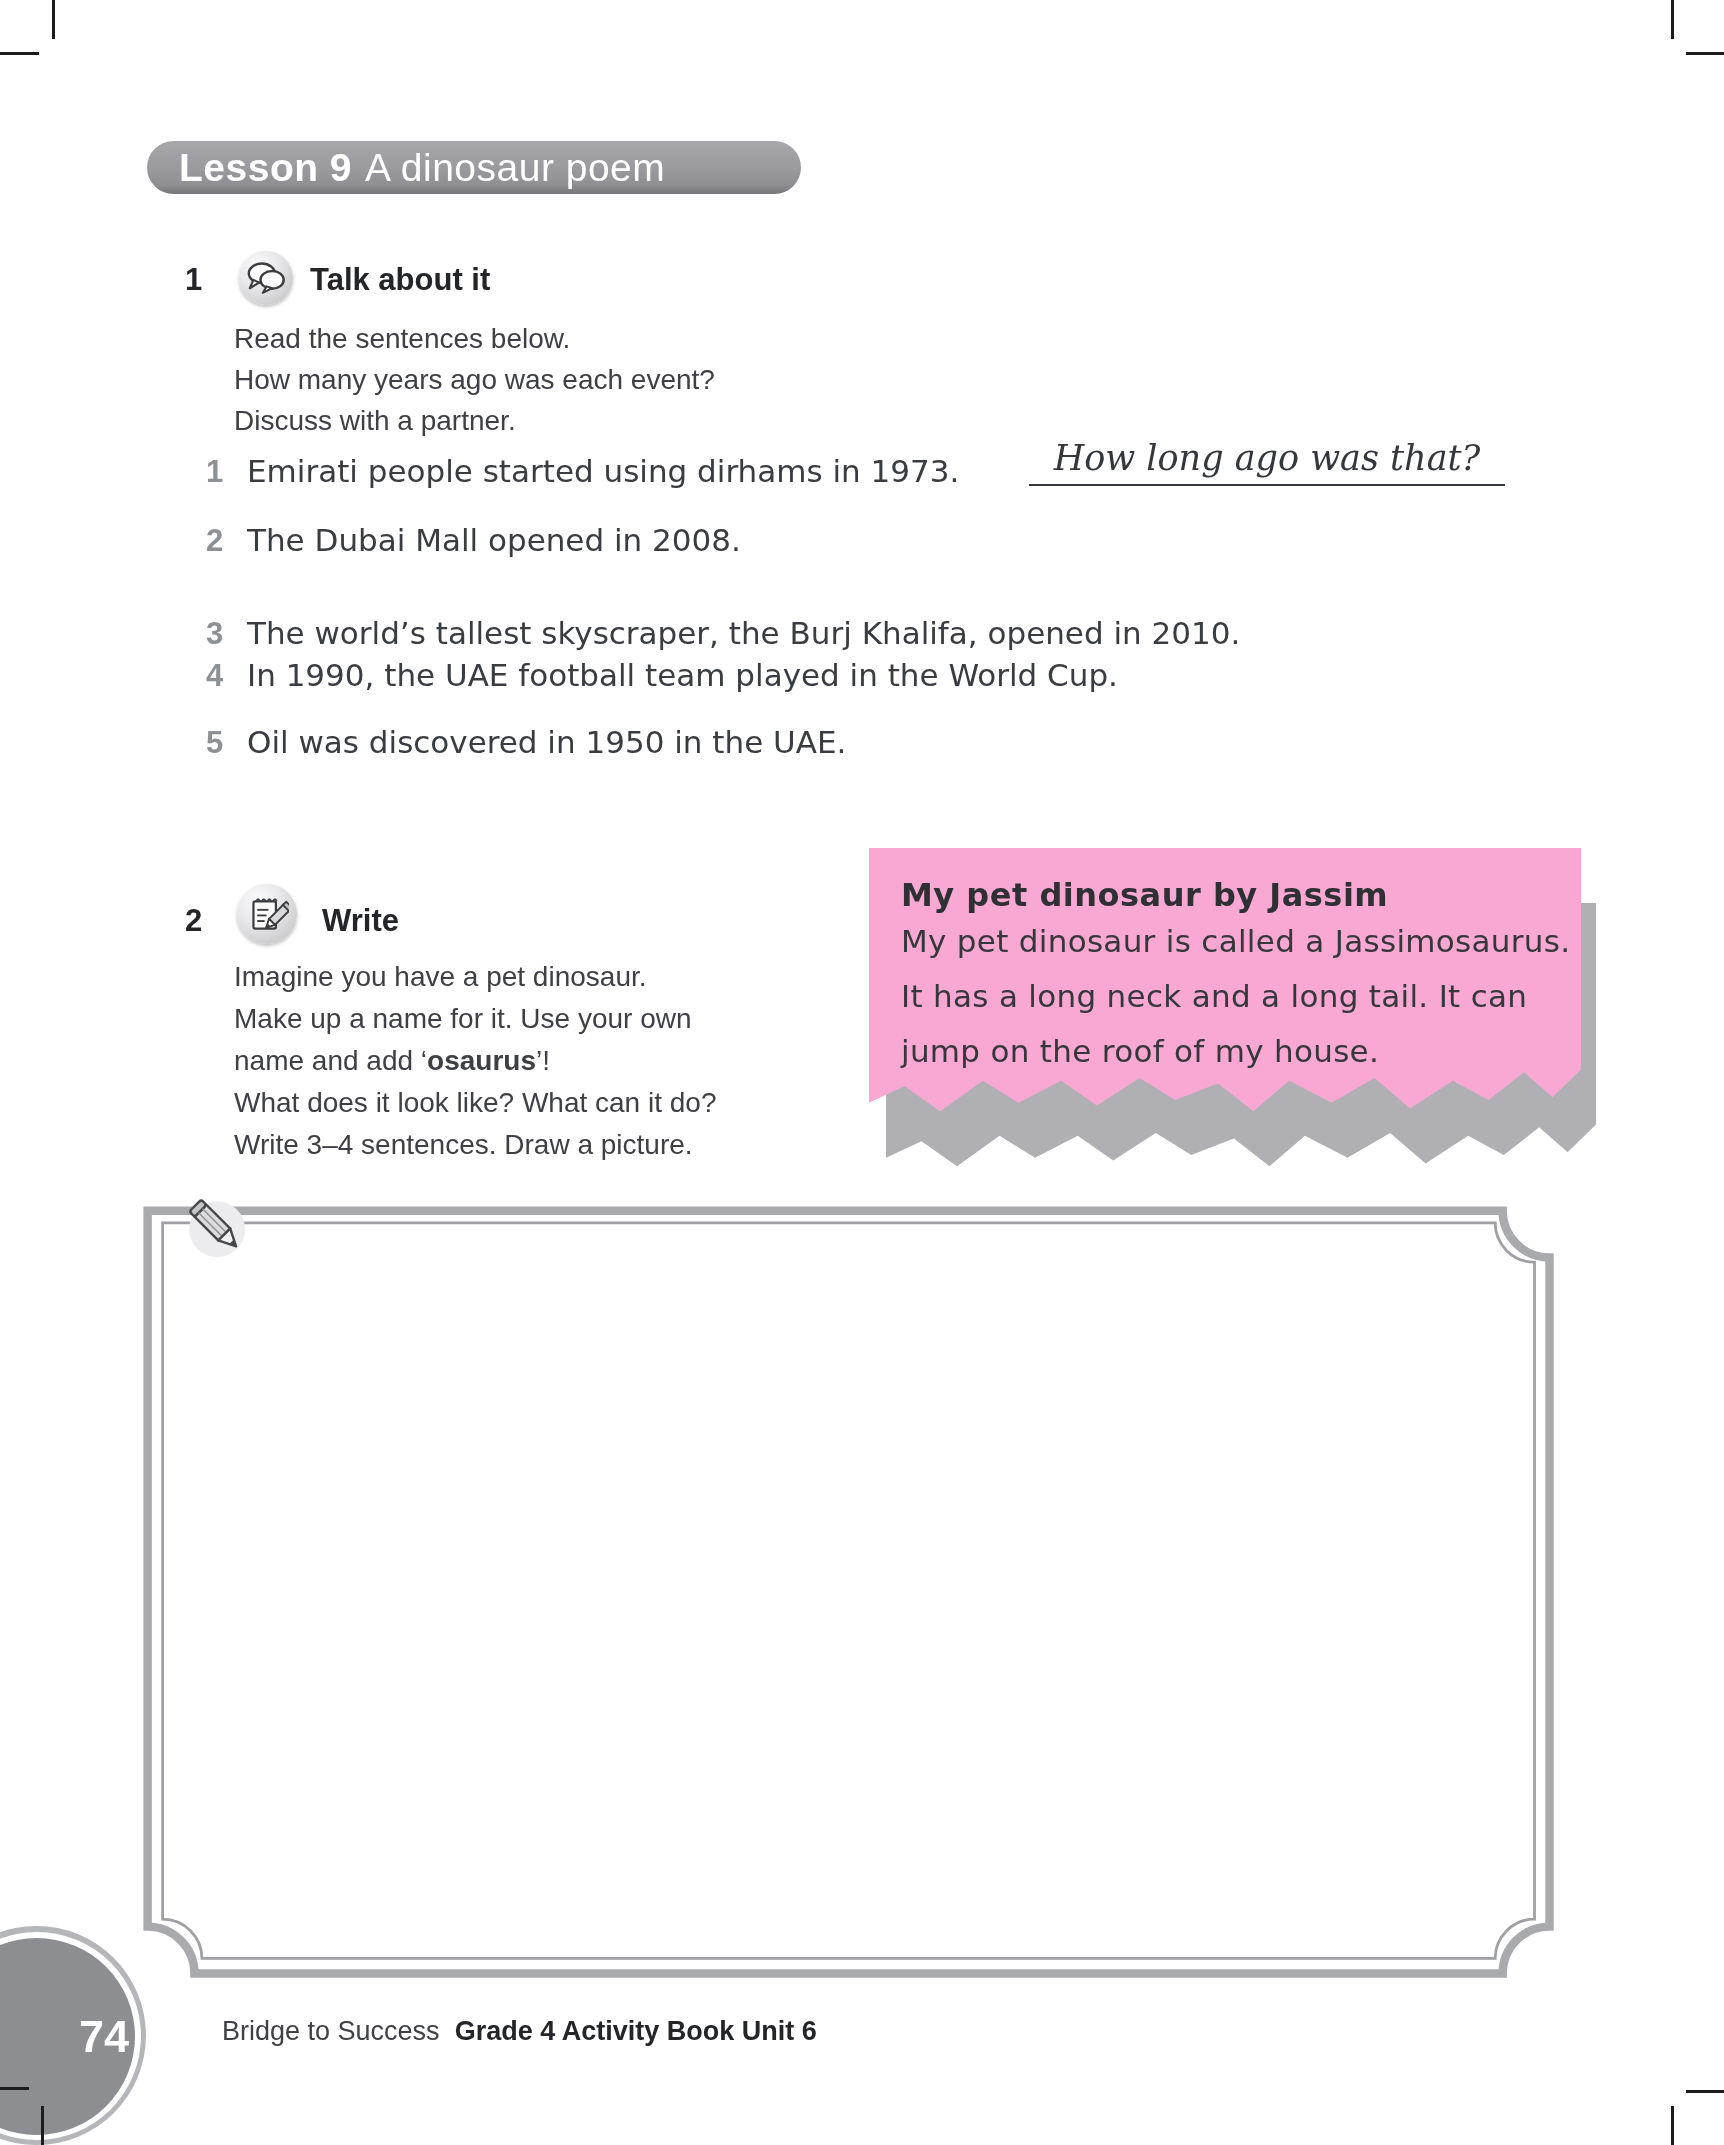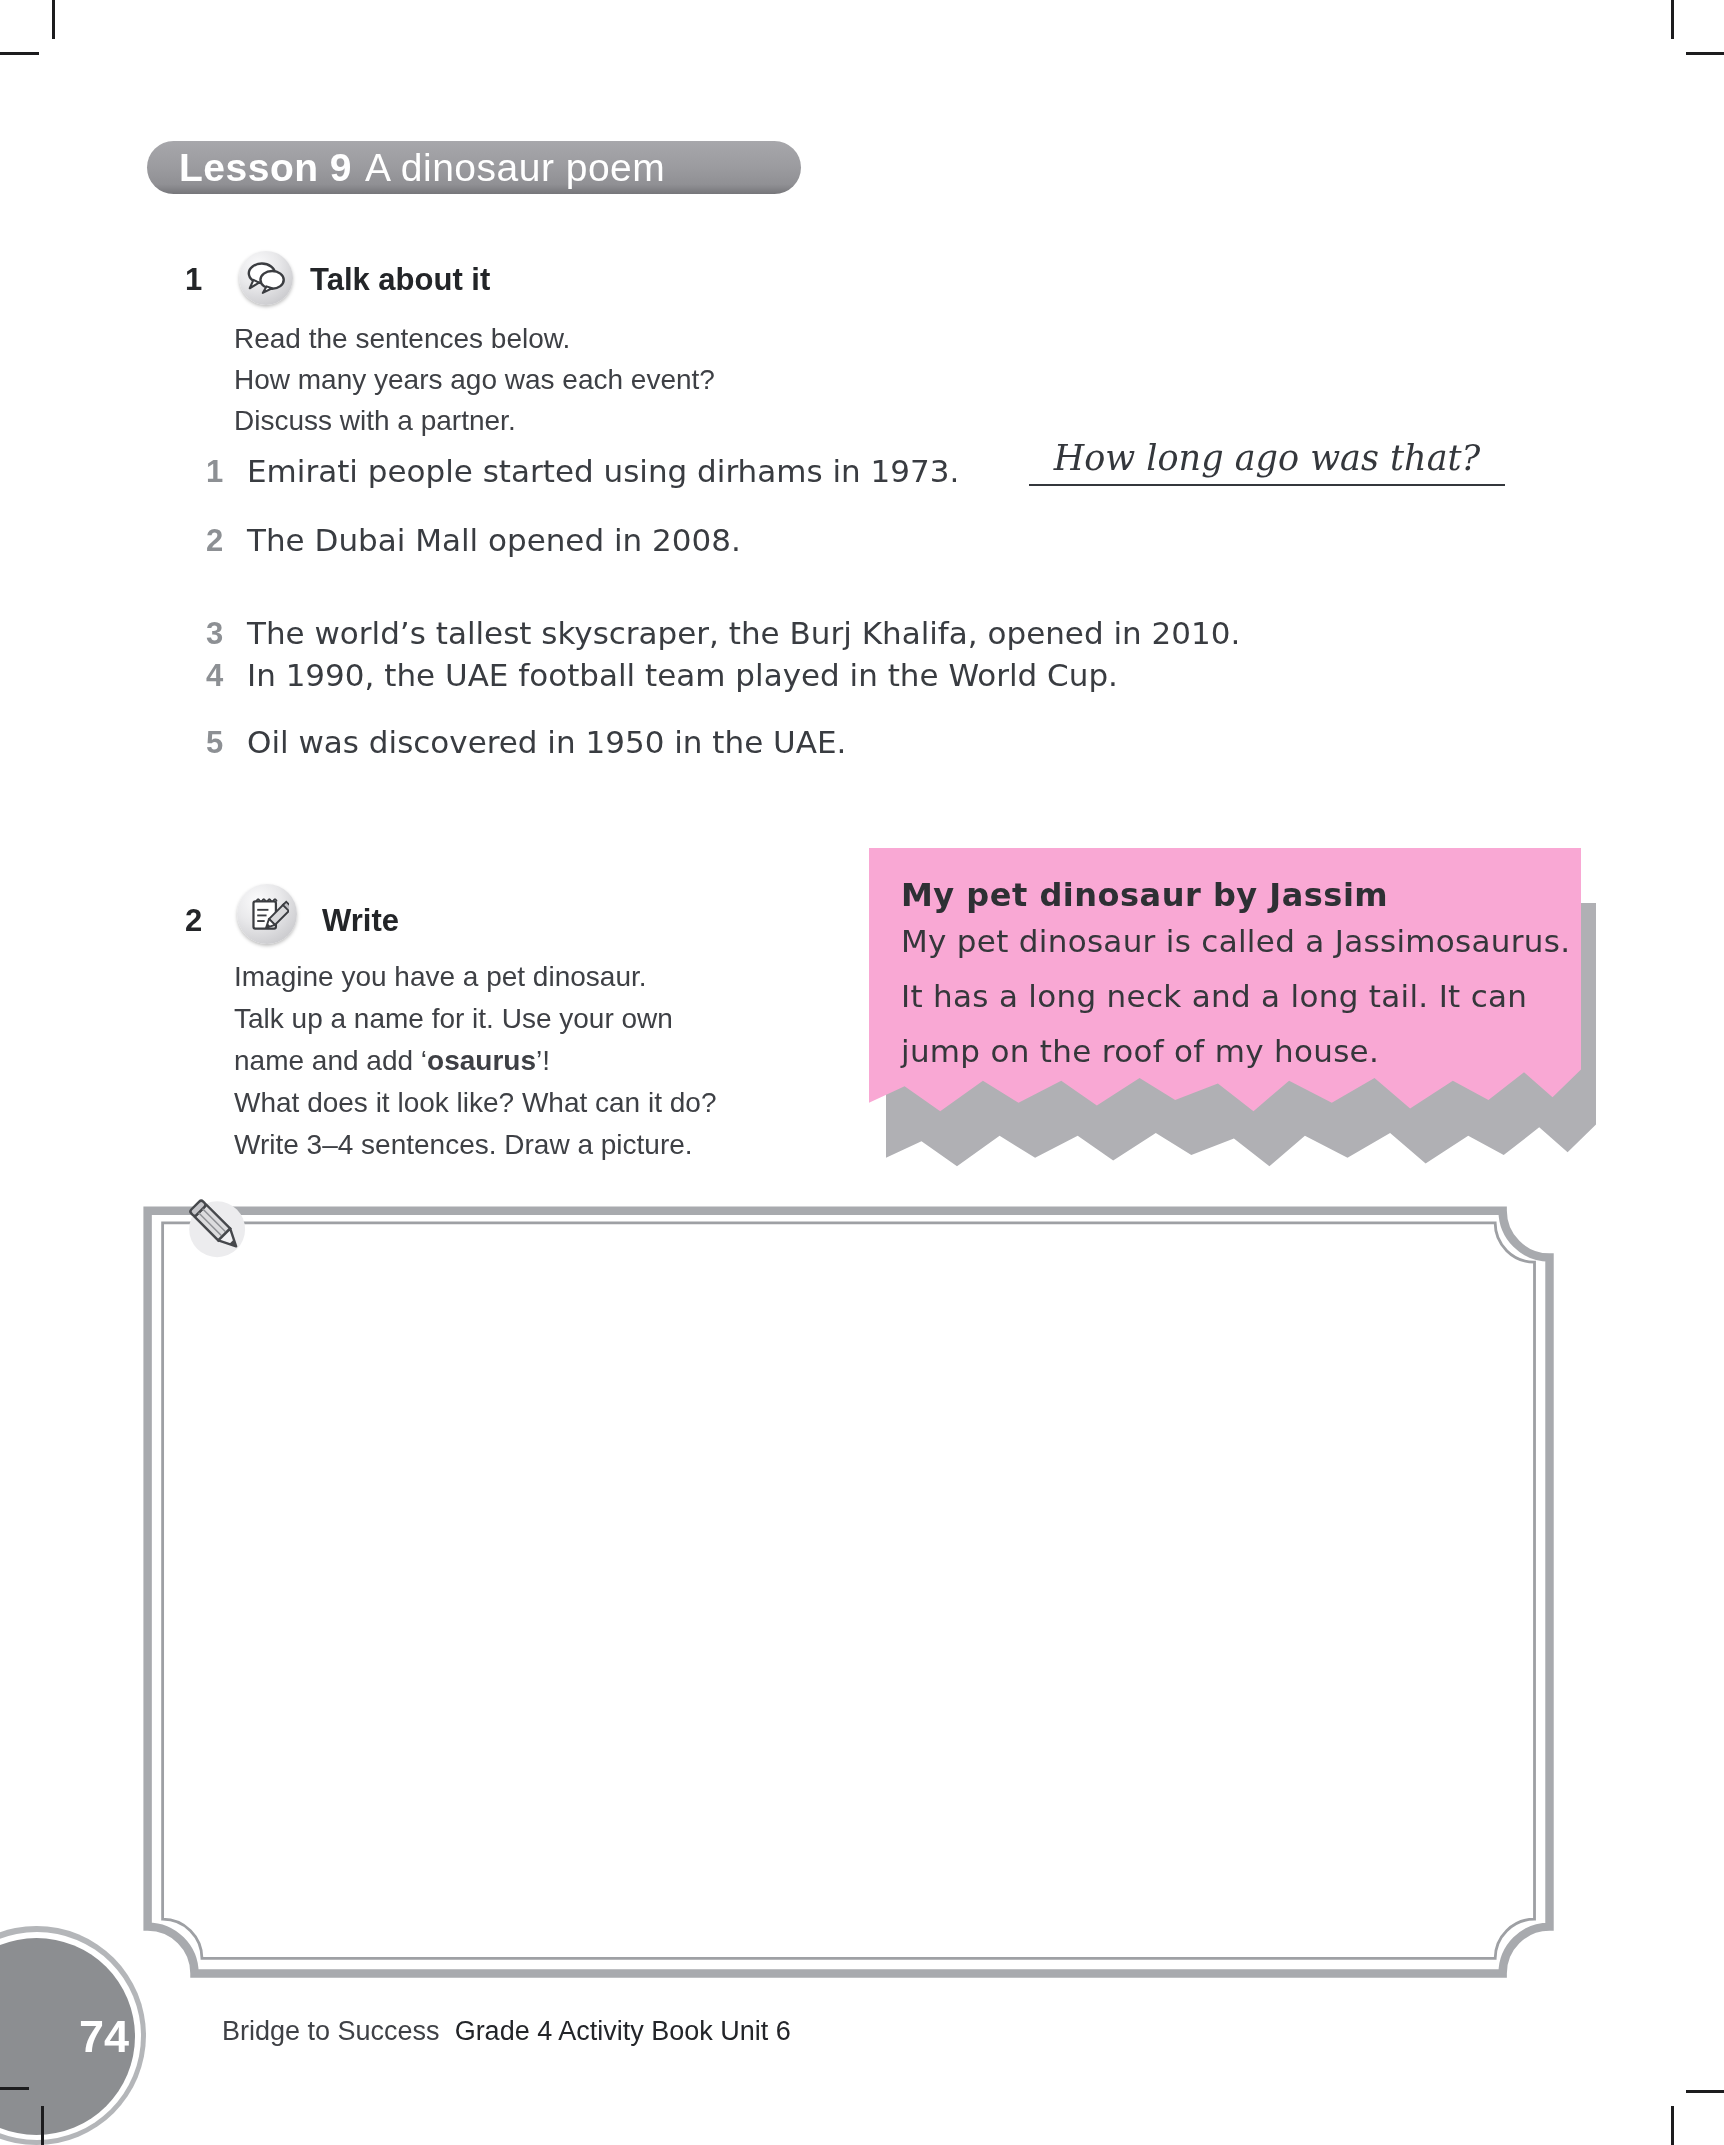--- a/index.html
+++ b/index.html
@@ -58,21 +58,21 @@
   .note-line  { font-family:"DejaVu Sans", sans-serif; font-size:31px; color:#35373b; line-height:55px; letter-spacing:0.3px; }
 
   
   .writing-box { position:absolute; left:142px; top:1205px; z-index:5; }
 
   .pencil-badge { position:absolute; left:178px; top:1192px; z-index:8; }
 
   
   .footer { position:absolute; left:222px; top:2016px; font-size:27px; z-index:20; white-space:nowrap; }
   .footer .reg  { color:#3f4146; font-weight:400; }
-  .footer .bold { color:#232529; font-weight:400; margin-left:7.5px; }
+  .footer .bold { color:#232529; font-weight:700; margin-left:7.5px; }
 
   
   .pgc { position:absolute; border-radius:50%; }
   .pgc-outer { left:-73px; top:1926px; width:219px; height:219px; background:#b4b6b9; z-index:10; }
   .pgc-white { left:-67px; top:1932px; width:208px; height:208px; background:#ffffff; z-index:11; }
   .pgc-inner { left:-62px; top:1938px; width:197px; height:197px; background:#8c8e91; z-index:12; }
   .pg-num { position:absolute; left:79px; top:2011px; font-size:45px; font-weight:700; color:#ffffff; z-index:13; }
 
   .bold-inline { font-weight:700; }
 </style>
@@ -142,21 +142,21 @@
         <rect x="27" y="6" width="9" height="5" fill="#bfbfc3" stroke="#3b3d41" stroke-width="2"></rect>
         <polygon points="27,32 36,32 31.5,41" fill="#ffffff" stroke="#3b3d41" stroke-width="2" stroke-linejoin="round"></polygon>
         <polygon points="29.5,36.5 33.5,36.5 31.5,41" fill="#3b3d41"></polygon>
       </g>
     </svg>
   </div>
   <div class="act-title" style="left:322px; top:903px;">Write</div>
 
   <div class="instr" style="left:234px; top:948px; line-height:42px;">
     <div>Imagine you have a pet dinosaur.</div>
-    <div>Talk up a name for it. Use your own</div>
+    <div>Make up a name for it. Use your own</div>
     <div><span>name and add ‘</span><span class="bold-inline">osaurus</span><span>’!</span></div>
     <div>What does it look like? What can it do?</div>
     <div>Write 3–4 sentences. Draw a picture.</div>
   </div>
 
   <div class="note-shadow note-clip"></div>
   <div class="note-card note-clip">
     <div class="note-title">My pet dinosaur by Jassim</div>
     <div class="note-line">My pet dinosaur is called a Jassimosaurus.</div>
     <div class="note-line">It has a long neck and a long tail. It can</div>

